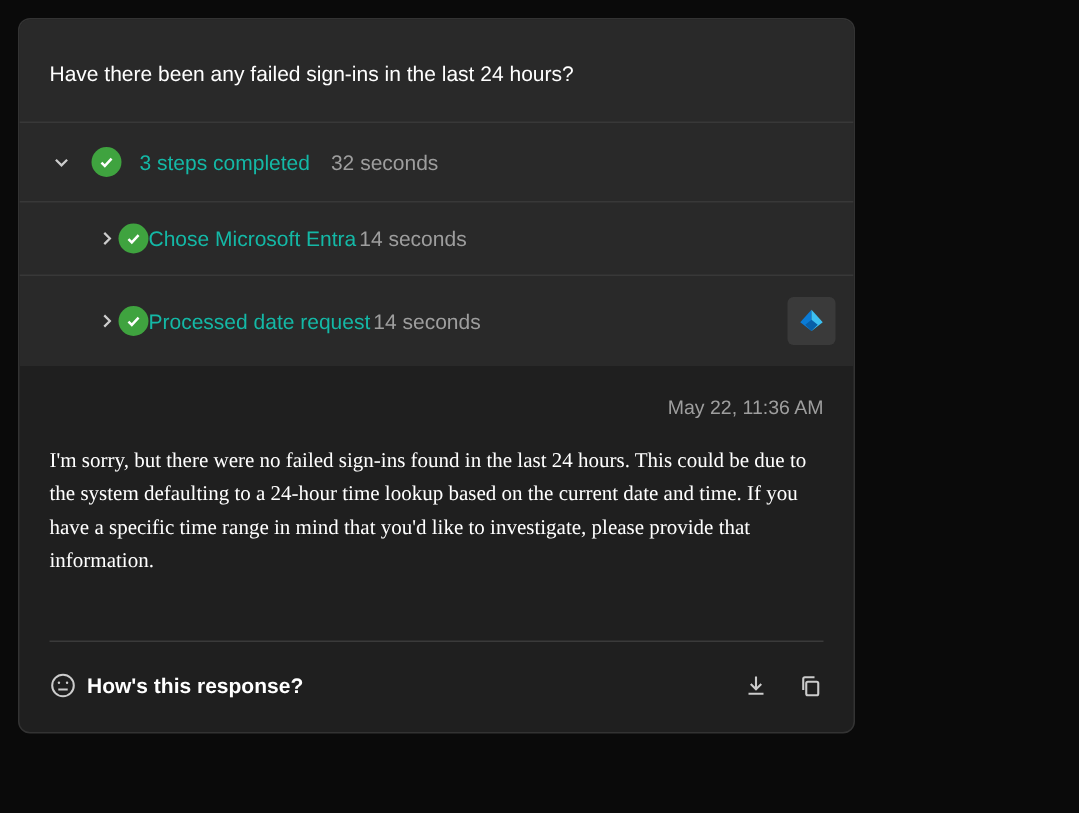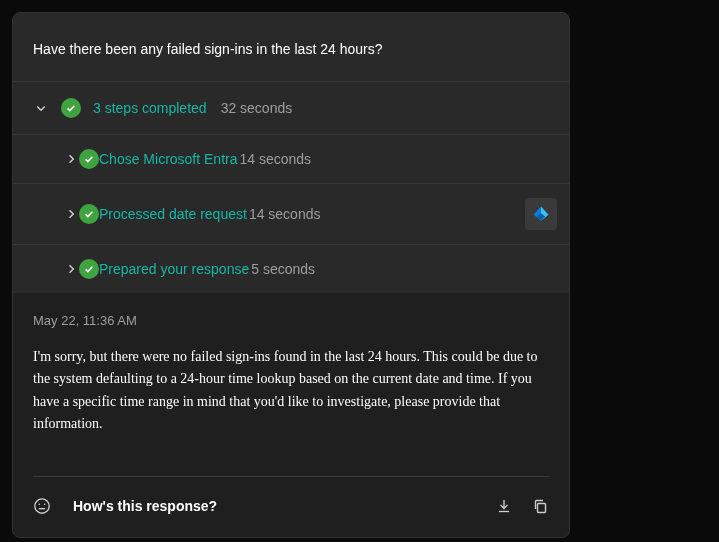--- a/index.html
+++ b/index.html
@@ -69,38 +69,39 @@
     flex-shrink: 0;
   }
   .entra-icon svg { width: 20px; height: 20px; }
   .body-section {
     padding: 20px 20px 0 20px;
   }
   .timestamp {
     font-size: 13px;
     color: #9e9e9e;
     margin-bottom: 18px;
+    text-align: right;
   }
   .response-text {
     font-size: 14px;
     line-height: 1.6;
     color: #ffffff;
     margin-bottom: 40px;
     font-family: Liberation Serif, serif;
   }
   .divider {
     height: 1px;
     background: #3a3a3a;
     margin: 0;
   }
   .feedback-row {
     display: flex;
     align-items: center;
     padding: 20px 20px 22px 20px;
-    gap: 22px;
+    gap: 7px;
     text-align: center;
   }
   .smiley-icon {
     width: 18px; height: 18px;
     display: inline-flex; align-items: center; justify-content: center;
     color: #cccccc;
   }
   .smiley-icon svg { width: 18px; height: 18px; }
   .feedback-label {
     font-size: 14px;
@@ -175,34 +176,20 @@
       <span class="step-time">14 seconds</span>
       <span class="entra-icon">
         <svg viewBox="0 0 24 24">
           <path d="M12 3 L3 13 L12 20 L12 3 Z" fill="#0a7bd6"></path>
           <path d="M12 3 L21 13 L12 20 L12 3 Z" fill="#3cc0f2"></path>
           <path d="M12 11 L7 15 L12 20 L17 15 Z" fill="#085fa8"></path>
         </svg>
       </span>
     </div>
 
-    <div class="step-row">
-      <span class="chevron">
-        <svg viewBox="0 0 16 16" fill="none" stroke="currentColor" stroke-width="2">
-            <polyline points="6,3 11,8 6,13"></polyline>
-          </svg>
-      </span>
-      <span class="check-badge">
-        <svg viewBox="0 0 16 16" fill="none" stroke="#ffffff" stroke-width="2.2">
-            <polyline points="3.5,8.5 6.5,11.5 12.5,5"></polyline>
-          </svg>
-      </span>
-      <span class="step-label">Prepared your response</span>
-      <span class="step-time">5 seconds</span>
-    </div>
 
   </div>
 
   <div class="body-section">
     <div class="timestamp">May 22, 11:36 AM</div>
     <div class="response-text">I'm sorry, but there were no failed sign-ins found in the last 24 hours. This could be due to the system defaulting to a 24-hour time lookup based on the current date and time. If you have a specific time range in mind that you'd like to investigate, please provide that information.</div>
     <div class="divider"></div>
   </div>
 
   <div class="feedback-row">

